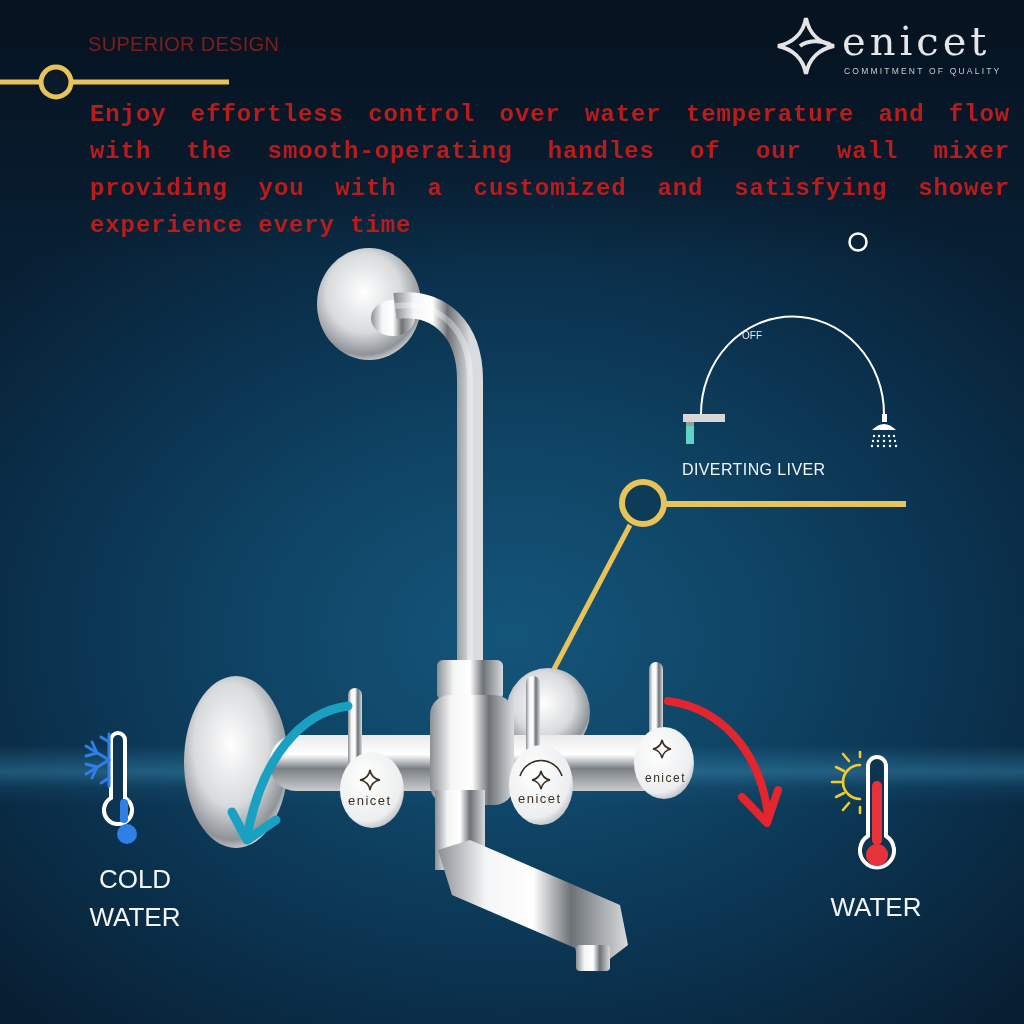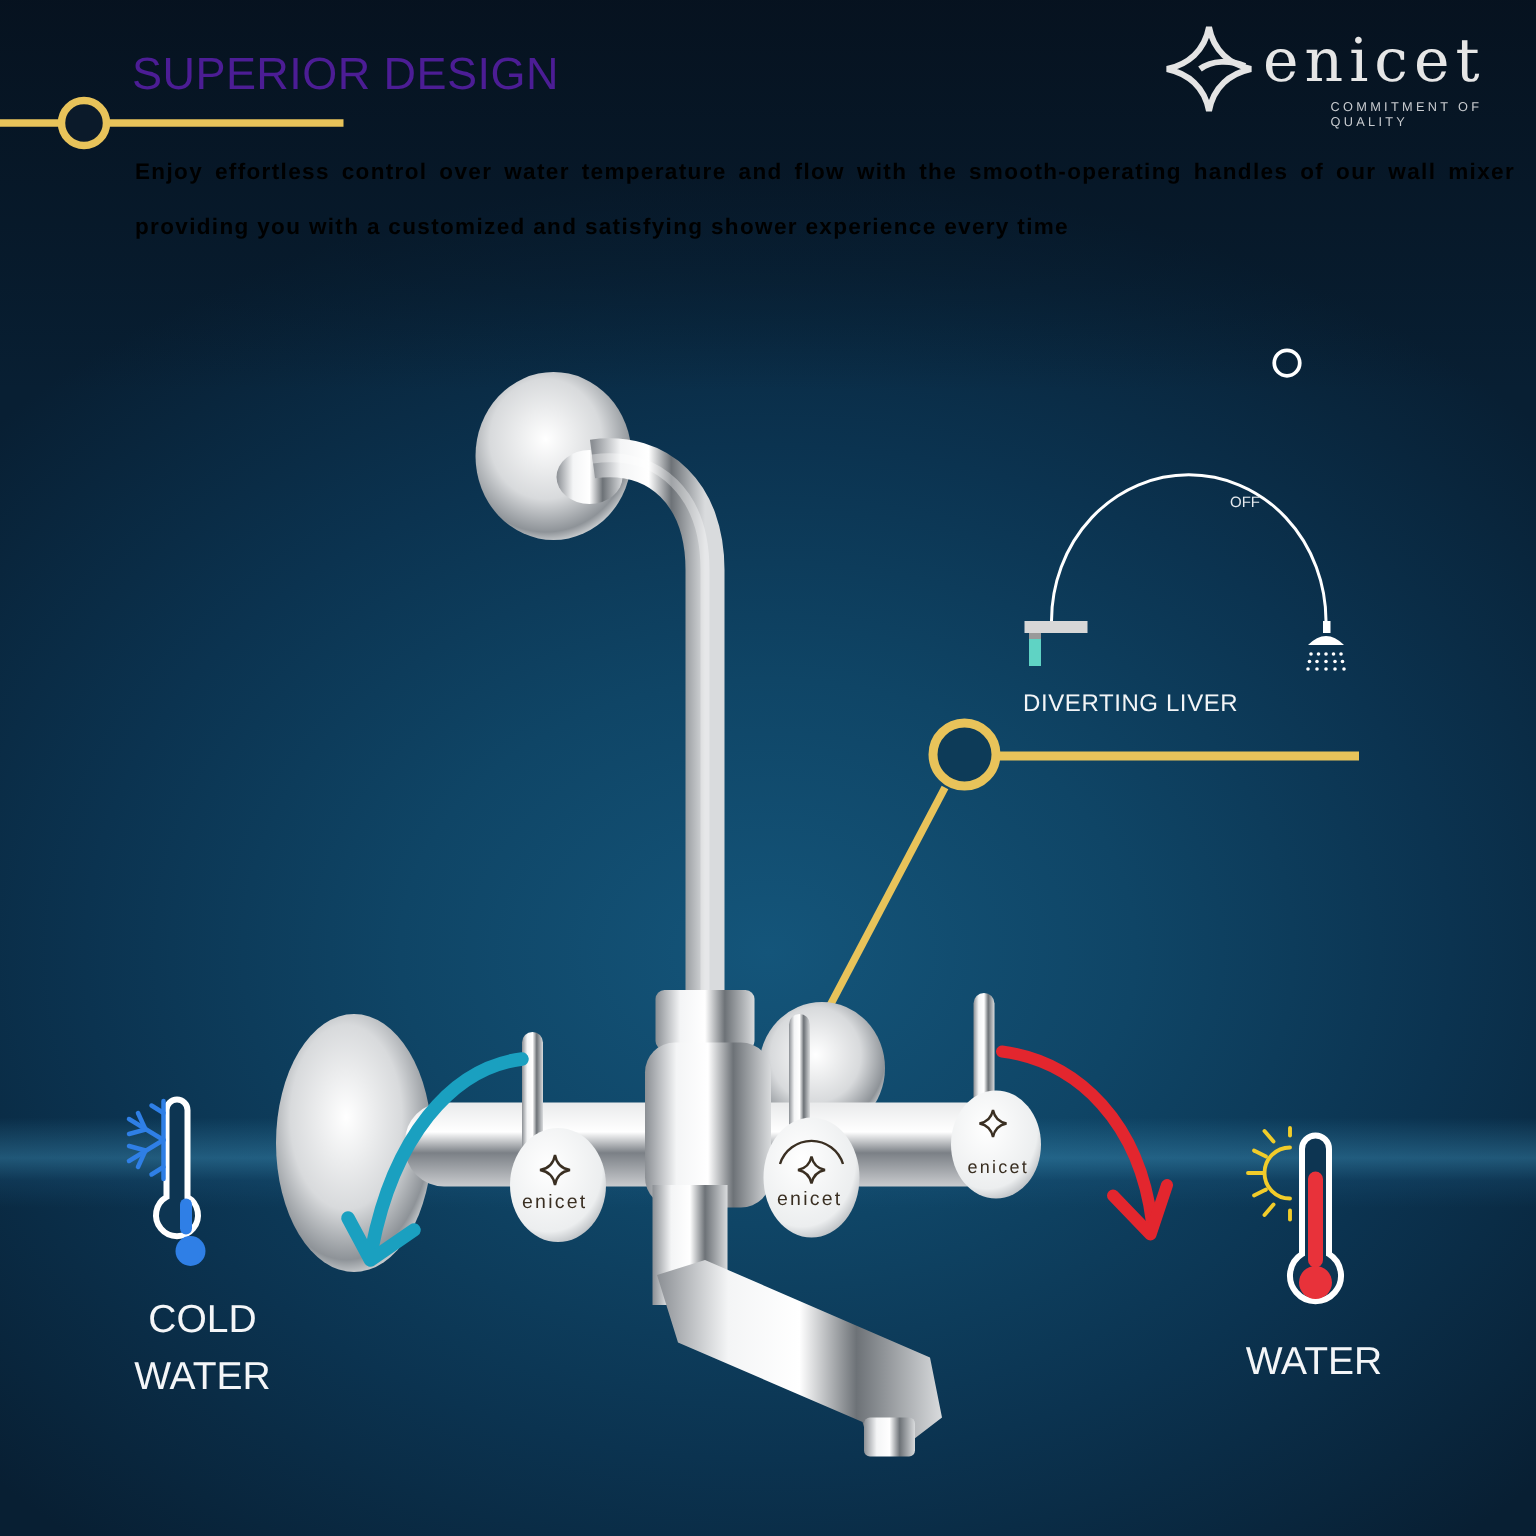--- a/index.html
+++ b/index.html
@@ -13,38 +13,38 @@
   .glow-band {
     position: absolute; left: 0; top: 745px; width: 1024px; height: 60px;
     background: linear-gradient(180deg, rgba(40,110,150,0) 0%, rgba(60,140,180,0.45) 45%, rgba(30,90,130,0.25) 70%, rgba(0,0,0,0) 100%);
   }
   .dark-top {
     position: absolute; left: 0; top: 0; width: 1024px; height: 260px;
     background: linear-gradient(180deg, rgba(6,16,28,0.85) 0%, rgba(6,20,34,0.4) 70%, rgba(0,0,0,0) 100%);
   }
   .abs { position: absolute; }
   .heading {
-    left: 88px; top: 33px; font-size: 30px; letter-spacing: 0.3px; color: #4c1d95;
+    left: 88px; top: 33px; font-size: 20px; letter-spacing: 0.3px; color: #7f1d1d;
   }
   .desc {
-    left: 90px; top: 96px; width: 920px; font-family: Liberation Sans, sans-serif;
-    font-size: 15px; line-height: 37px; font-weight: bold; letter-spacing: 0.9px;
-    text-align: justify; color: #000000;
+    left: 90px; top: 96px; width: 920px; font-family: Liberation Mono, monospace;
+    font-size: 24px; line-height: 37px; font-weight: bold; letter-spacing: 0.9px;
+    text-align: justify; color: #b91c1c;
   }
   .logo-word {
     left: 842px; top: 18px; font-family: "DejaVu Serif", serif; font-size: 40px;
     letter-spacing: 4px; color: #e6e6e6; font-weight: normal;
   }
   .logo-tag {
-    left: 844px; top: 66px; font-size: 8.5px; letter-spacing: 2.2px; color: #c9ccd0; margin-left: 43px;
+    left: 844px; top: 66px; font-size: 8.5px; letter-spacing: 2.2px; color: #c9ccd0;
   }
   .label {
     font-size: 26px; color: #f4f6f8; text-align: center; line-height: 38px;
   }
-  .off-label { left: 820px; top: 330px; font-size: 10px; color: #e6eaee; }
+  .off-label { left: 742px; top: 330px; font-size: 10px; color: #e6eaee; }
   .divert-label { left: 682px; top: 461px; font-size: 16px; color: #f3f5f7; letter-spacing: 0.4px; }
   svg { position: absolute; left: 0; top: 0; overflow: visible; }
 </style>
 </head>
 <body>
 
 <div class="dark-top"></div>
 <div class="glow-band"></div>
 
 <div class="abs heading">SUPERIOR DESIGN</div>

